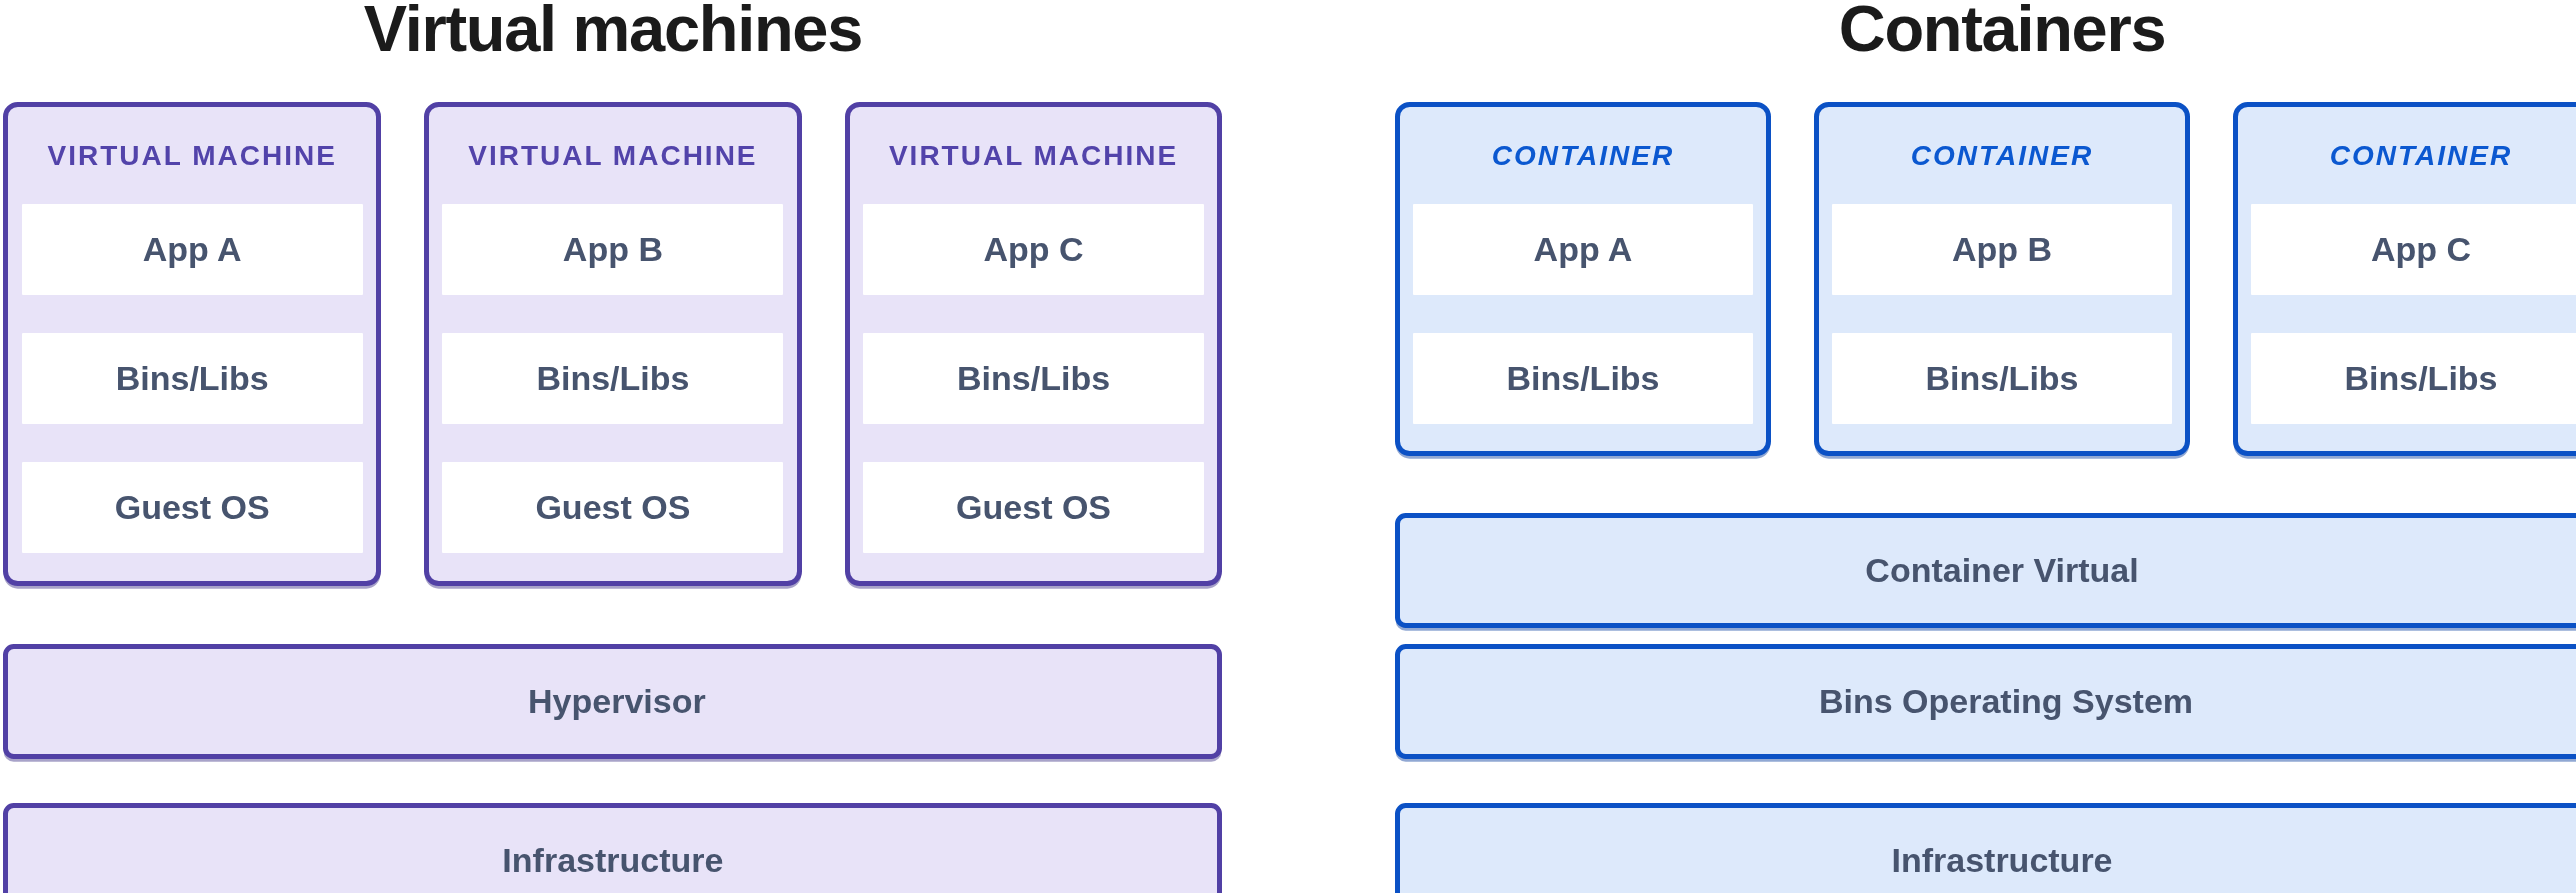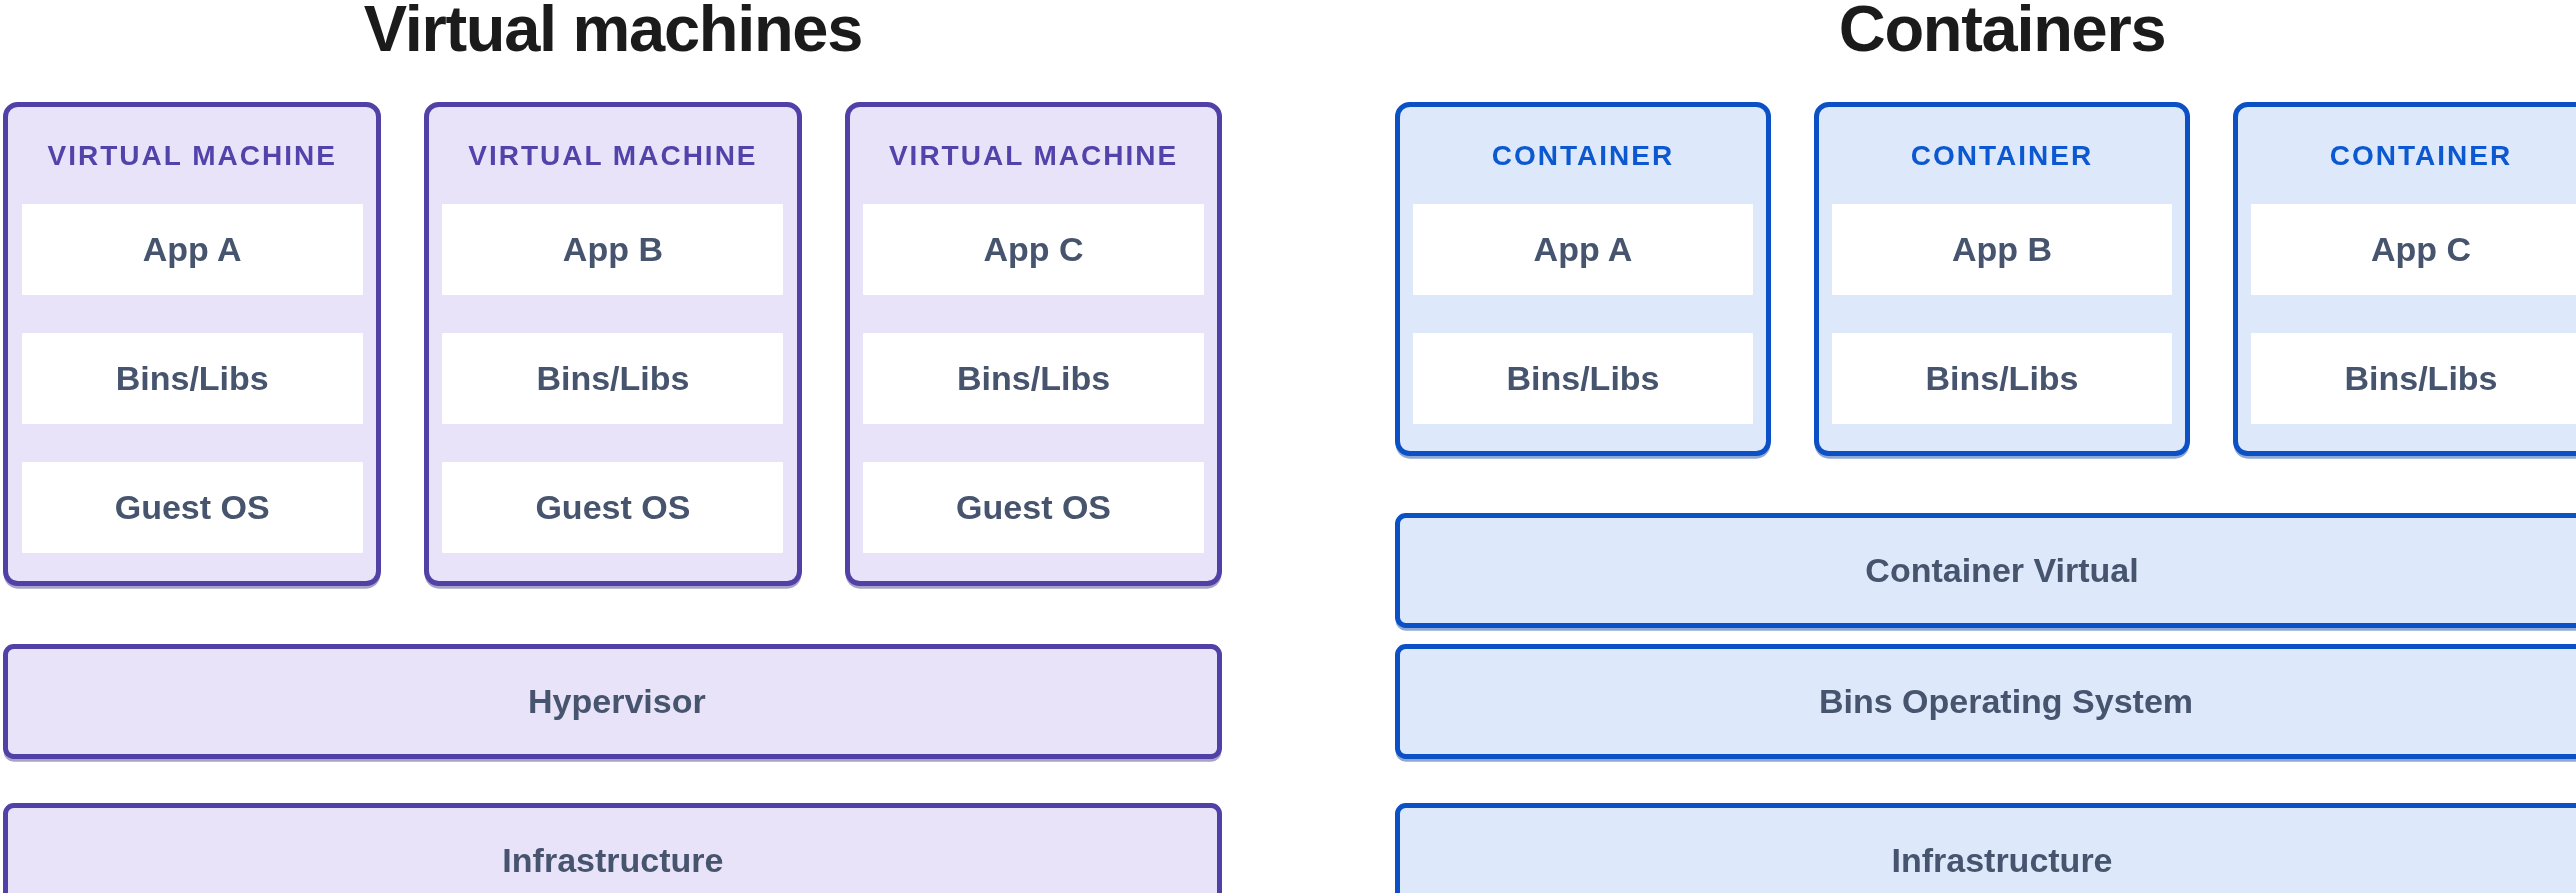--- a/index.html
+++ b/index.html
@@ -57,21 +57,21 @@
     border-color:var(--container-border);
     box-shadow:0 3.4px 0 -0.7px rgba(10,63,158,0.45);
   }
   .card-header{
     height:97px;flex:0 0 97px;
     display:flex;align-items:center;justify-content:center;
     font-size:28px;font-weight:700;letter-spacing:2px;
     white-space:nowrap;
   }
   .card.vm .card-header{color:var(--vm-header-text);}
-  .card.ct .card-header{color:var(--container-header-text);}
+  .card.ct .card-header{color:var(--container-header-text);font-style:italic;}
   .inner-box{
     flex:0 0 91px;height:91px;
     margin-bottom:38px;
     background:var(--box-fill);
     border-radius:1px;
     display:flex;align-items:center;justify-content:center;
     font-size:34px;font-weight:600;
     color:var(--body-text);
     white-space:nowrap;
   }

